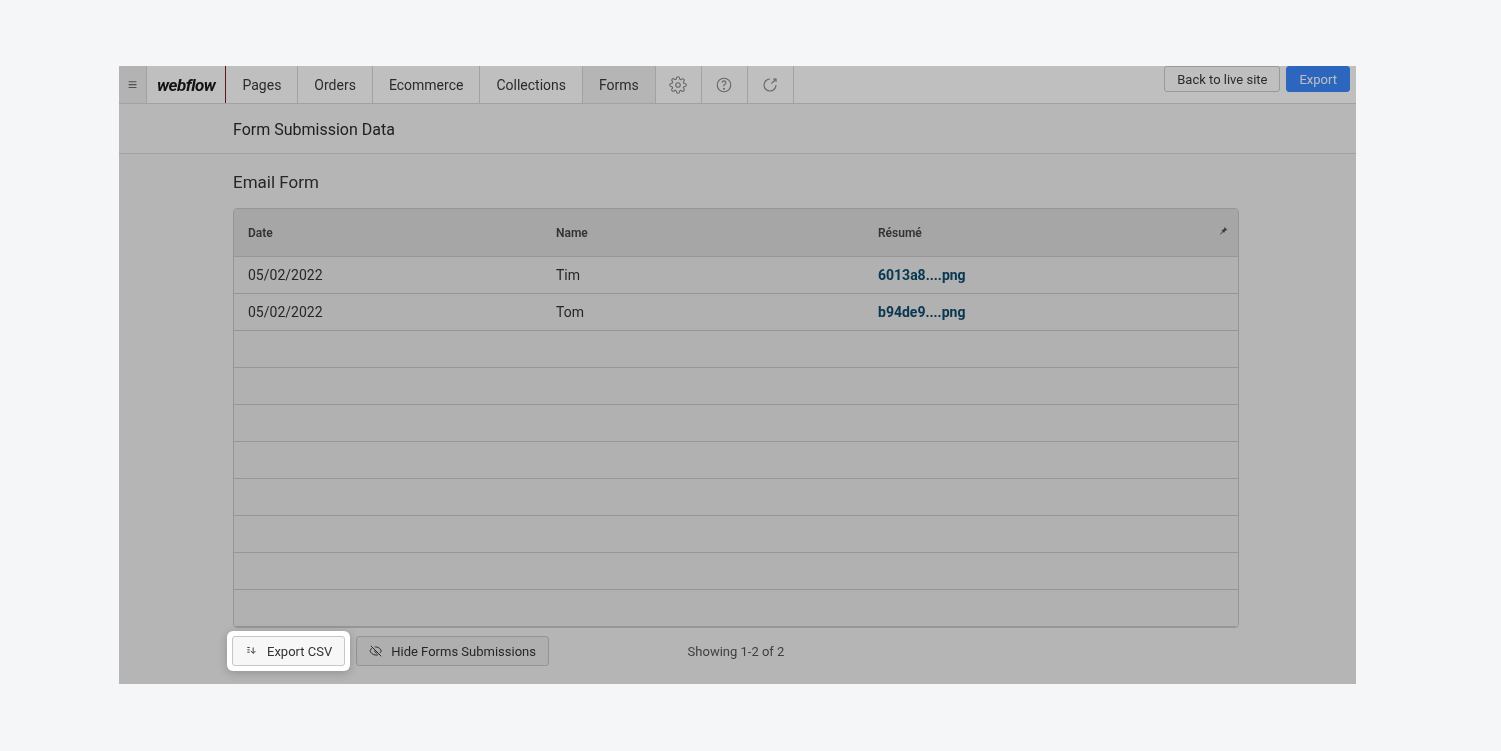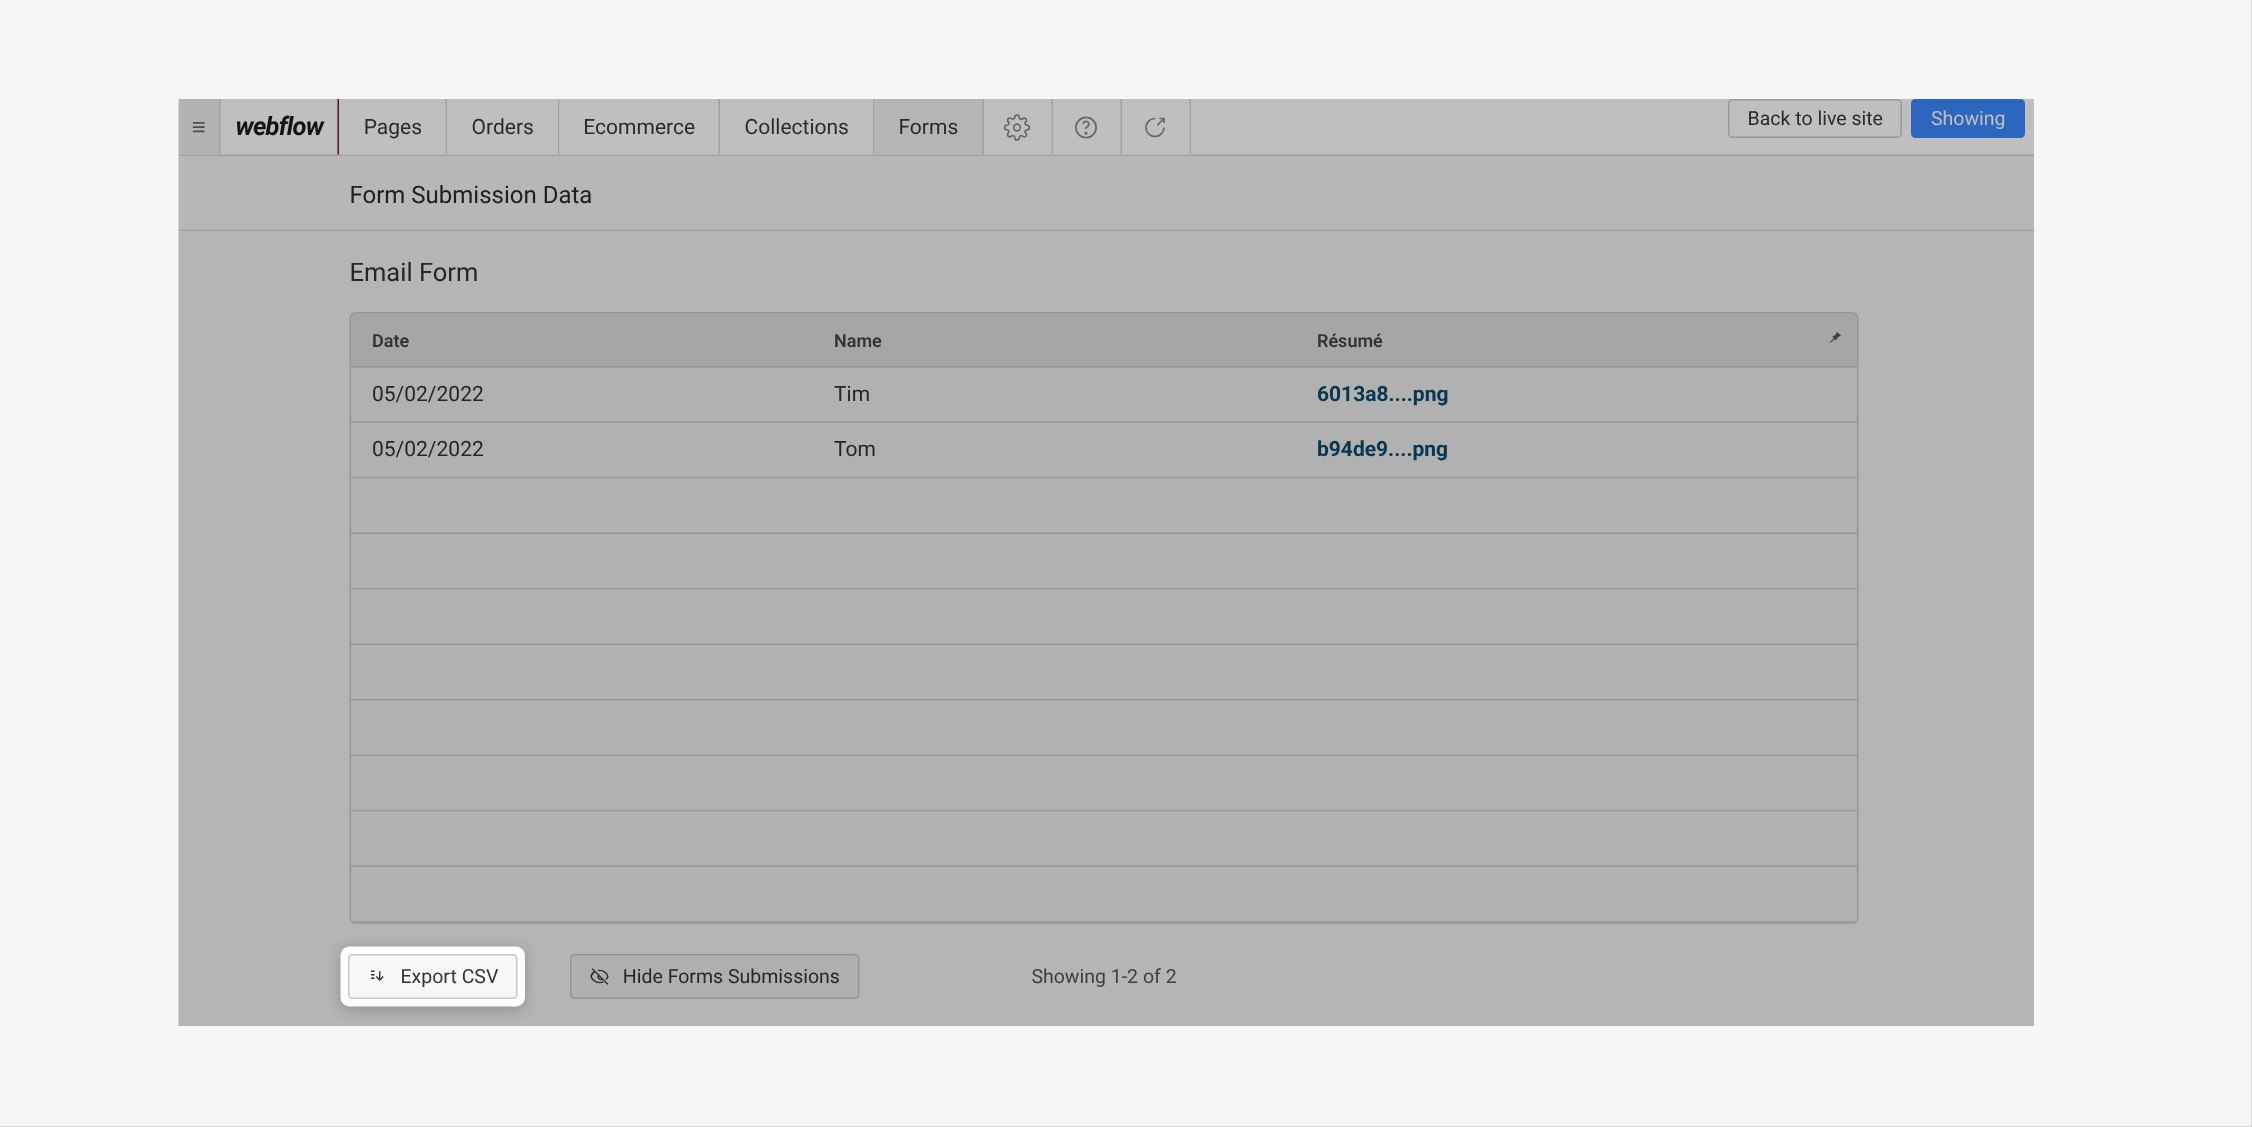--- a/index.html
+++ b/index.html
@@ -134,21 +134,21 @@
       overflow: hidden;
       background: #e9e9e9;
     }
     .thead {
       display: flex;
       background: #dedede;
       border-bottom: 1px solid #c8c8c8;
       font-size: 12px;
       font-weight: 600;
       color: #444;
-      height: 36px;
+      height: 48px;
       align-items: center;
       position: relative;
     }
     .th-date { width: 322px; padding-left: 14px; }
     .th-name { width: 322px; }
     .th-resume { flex: 1; }
     .th-pin { width: 30px; text-align: center; color: #555; }
     .trow {
       display: flex;
       height: 37px;
@@ -163,21 +163,20 @@
     .trow.empty { background: #ececec; }
     .trow.empty .td-date, .trow.empty .td-name, .trow.empty .td-resume { color: transparent; }
     
     .bottom-row {
       position: absolute;
       left: 114px;
       bottom: 18px;
       width: 1006px;
       display: flex;
       align-items: center;
-      gap: 24px;
     }
     .action-btn {
       height: 30px;
       padding: 0 12px;
       border-radius: 3px;
       border: 1px solid #c6c6c6;
       background: #eaeaea;
       color: #333;
       font-size: 13px;
       display: inline-flex;
@@ -249,21 +248,21 @@
     </div>
     <div class="iconbtn">
       <svg viewBox="0 0 24 24">
           <path d="M12 4a8 8 0 1 0 8 8"></path>
           <path d="M16 4h4v4"></path>
           <path d="M20 4l-6 6"></path>
         </svg>
     </div>
     <div class="topbar-right">
       <div class="btn">Back to live site</div>
-      <div class="btn btn-primary">Showing</div>
+      <div class="btn btn-primary">Export</div>
     </div>
   </div>
 
   <div class="page-header">
     <div class="page-title">Form Submission Data</div>
   </div>
 
   <div class="form-section">
     <div class="form-title">Email Form</div>
 

